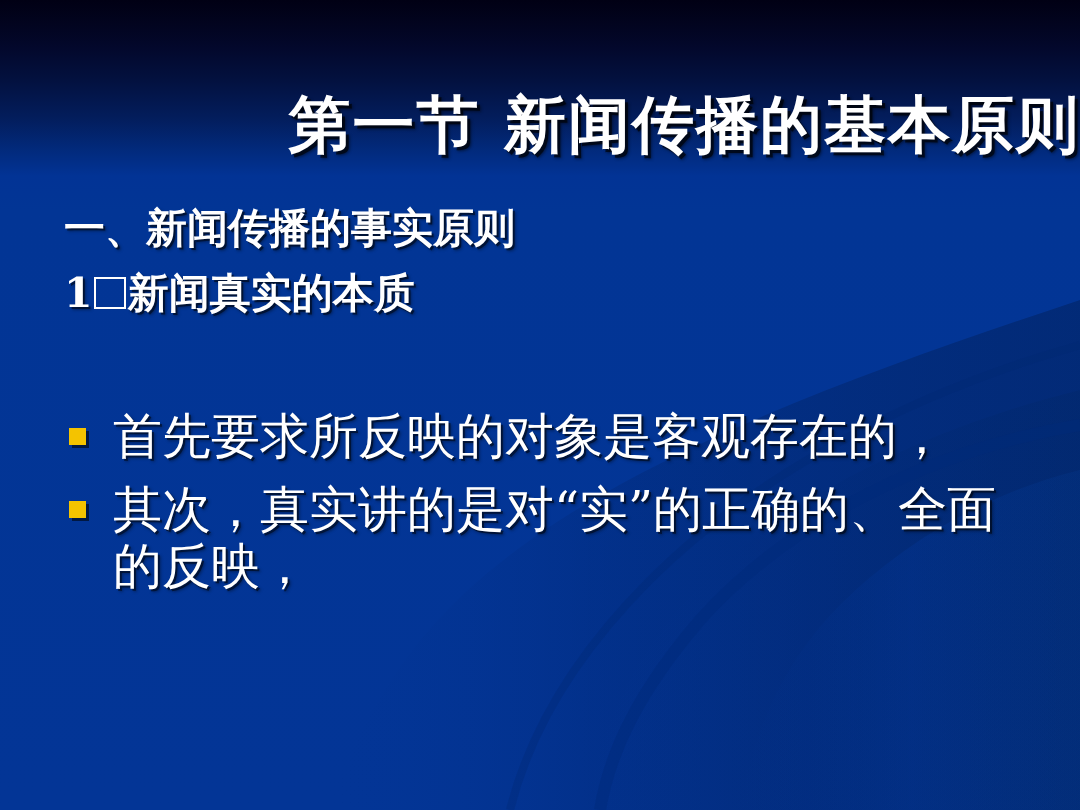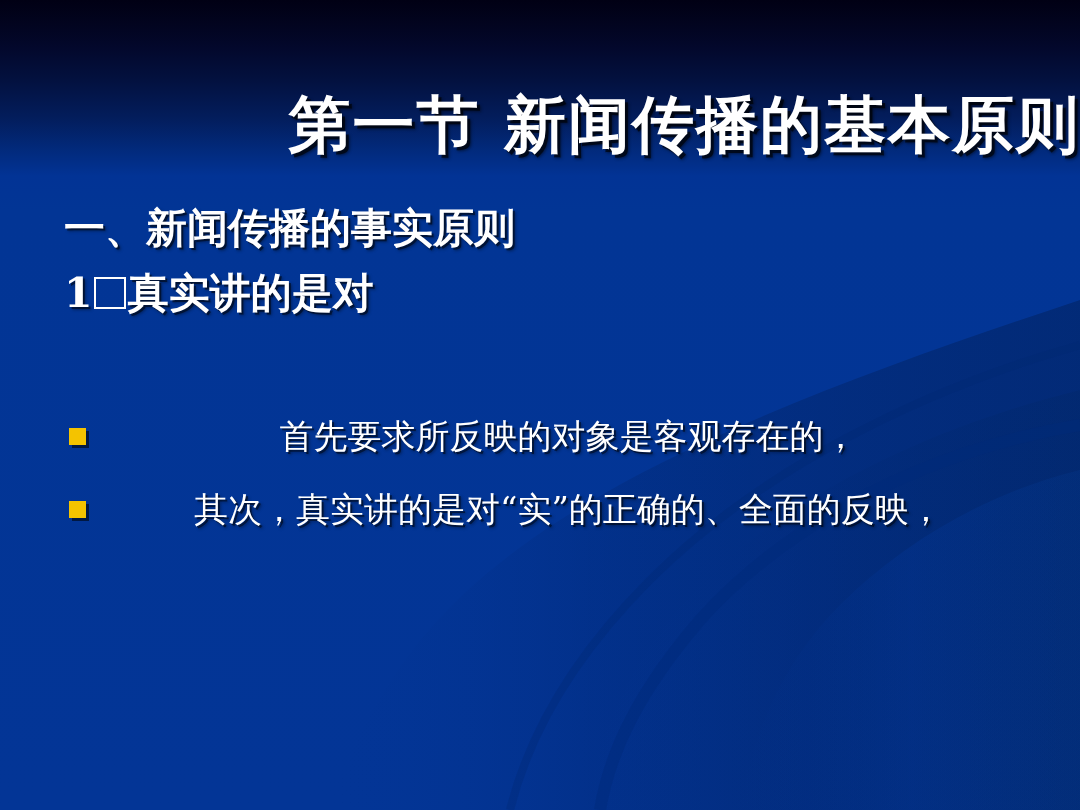--- a/index.html
+++ b/index.html
@@ -105,26 +105,25 @@
     list-style: none;
   }
 
   .bullet-item {
     position: relative;
     padding-left: 49px;
     margin-bottom: 16px;
     color: #ffffff;
     font-family: "DejaVu Serif", "Liberation Serif", serif;
     font-weight: normal;
-    font-size: 34px;
+    font-size: 49px;
     line-height: 57px;
     text-shadow:
        2px 2px 0 rgba(0,0,0,0.50),
        3px 3px 3px rgba(0,0,0,0.35);
-    text-align: center;
   }
 
   .bullet-item:last-child {
     margin-bottom: 0;
   }
 
   .bullet-marker {
     position: absolute;
     left: 5px;
     top: 20px;
@@ -175,21 +174,21 @@
   <div class="title-block">
     <h1 class="title-text">第一节  新闻传播的基本原则</h1>
   </div>
 
   <div class="body-block">
 
     <div class="plain-line">一、新闻传播的事实原则</div>
 
 
     <div class="plain-line">
-      <span>1</span><span class="tofu"></span><span>真实讲的是对</span>
+      <span>1</span><span class="tofu"></span><span>新闻真实的本质</span>
     </div>
 
     <div class="spacer-line"></div>
 
     <ul class="bullet-list">
       <li class="bullet-item">
         <span class="bullet-marker"></span>
         <span class="bullet-text">首先要求所反映的对象是客观存在的，</span>
       </li>
       <li class="bullet-item">

